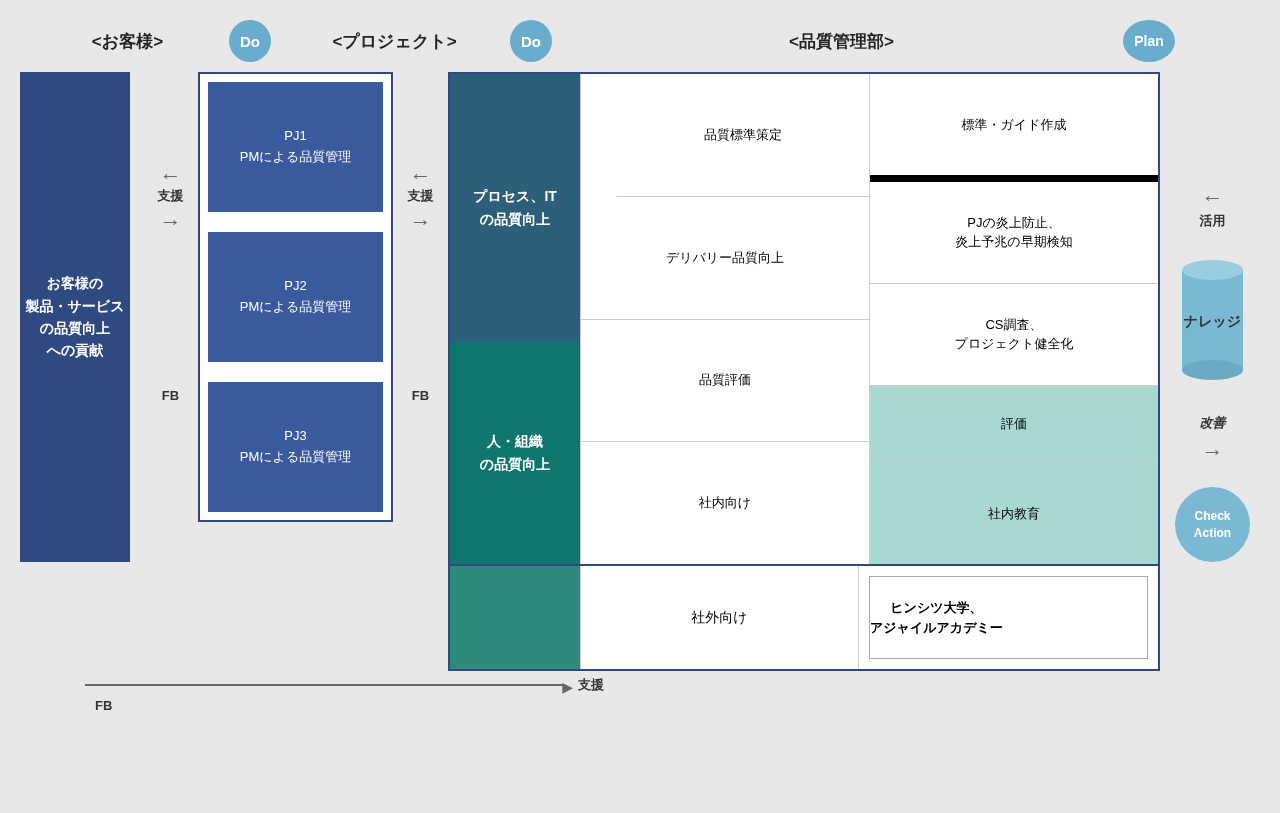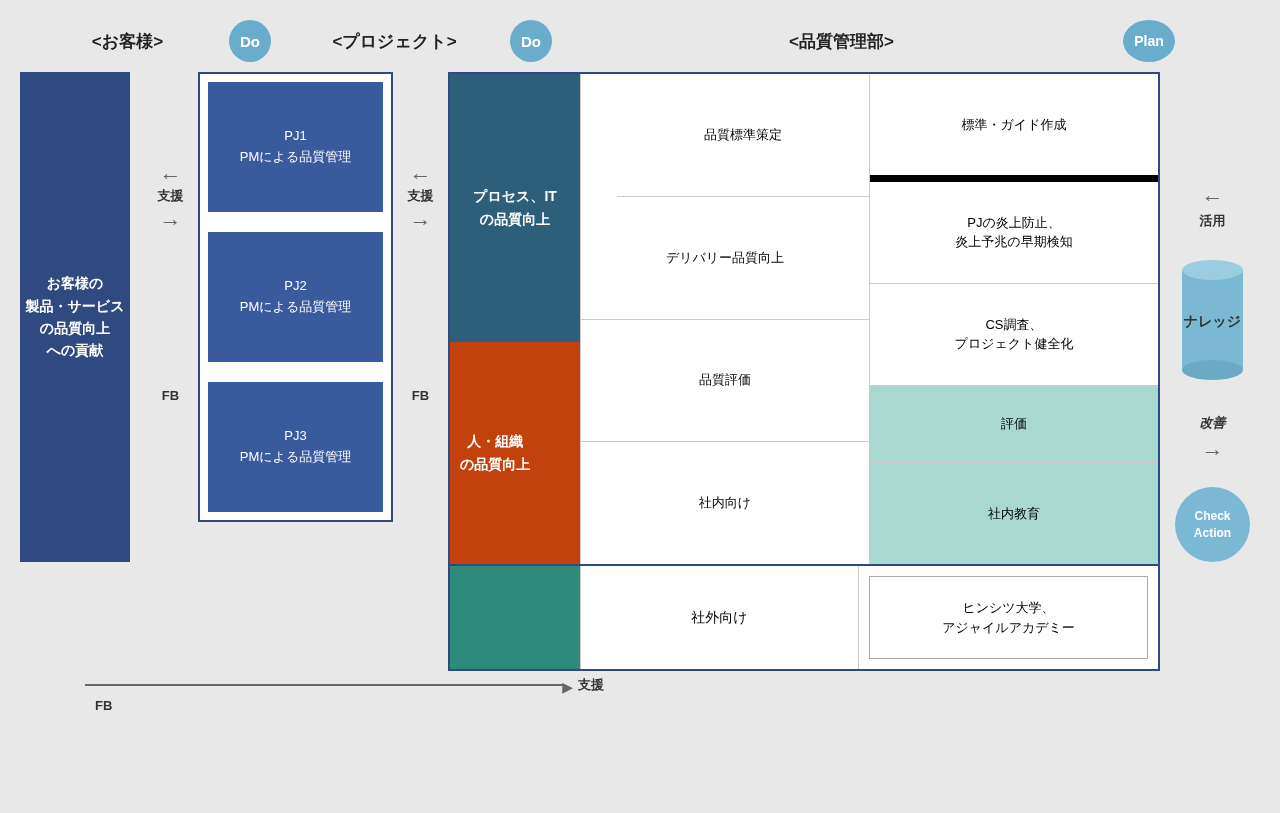--- a/index.html
+++ b/index.html
@@ -56,28 +56,28 @@
       text-align: center;
       display: flex;
       align-items: center;
       justify-content: center;
       flex: 1;
       padding: 10px;
       line-height: 1.6;
     }
 
     .qm-people {
-      background: #c2410c;
+      background: #0f766e;
       color: white;
       font-weight: bold;
       font-size: 14px;
       text-align: center;
       display: flex;
       align-items: center;
-      justify-content: flex-start;
+      justify-content: center;
       flex: 1;
       padding: 10px;
       line-height: 1.6;
     }
 
     .qm-center-item {
       flex: 1;
       display: flex;
       align-items: center;
       justify-content: center;
@@ -270,21 +270,21 @@
         </div>
 
         <div style="border-top:2px solid #2e4a80; display:flex; height:105px;">
 
           <div style="width:130px; background:#2e8a7a;"></div>
 
           <div style="flex:1; display:flex; align-items:center; justify-content:center; font-size:14px; border-left:1px solid #ccc; border-right:1px solid #ccc;">
             <span>社外向け</span>
           </div>
 
-          <div style="flex:1; display:flex; align-items:center; justify-content:center; text-align:center; font-size:13px; border:1px solid #aaa; margin:10px; line-height:1.5; white-space:pre-line;">
+          <div style="flex:1; display:flex; align-items:center; text-align:center; font-size:13px; border:1px solid #aaa; margin:10px; line-height:1.5; white-space:pre-line;font-weight:bold;">
             <span>ヒンシツ大学、
 アジャイルアカデミー</span>
           </div>
         </div>
       </div>
 
       <div style="width:95px; display:flex; flex-direction:column; align-items:center; padding-top:30px; gap:10px;">
 
         <div style="display:flex; flex-direction:column; align-items:center; margin-top:80px; gap:4px;">
           <div style="font-size:22px; color:#666;">←</div>

